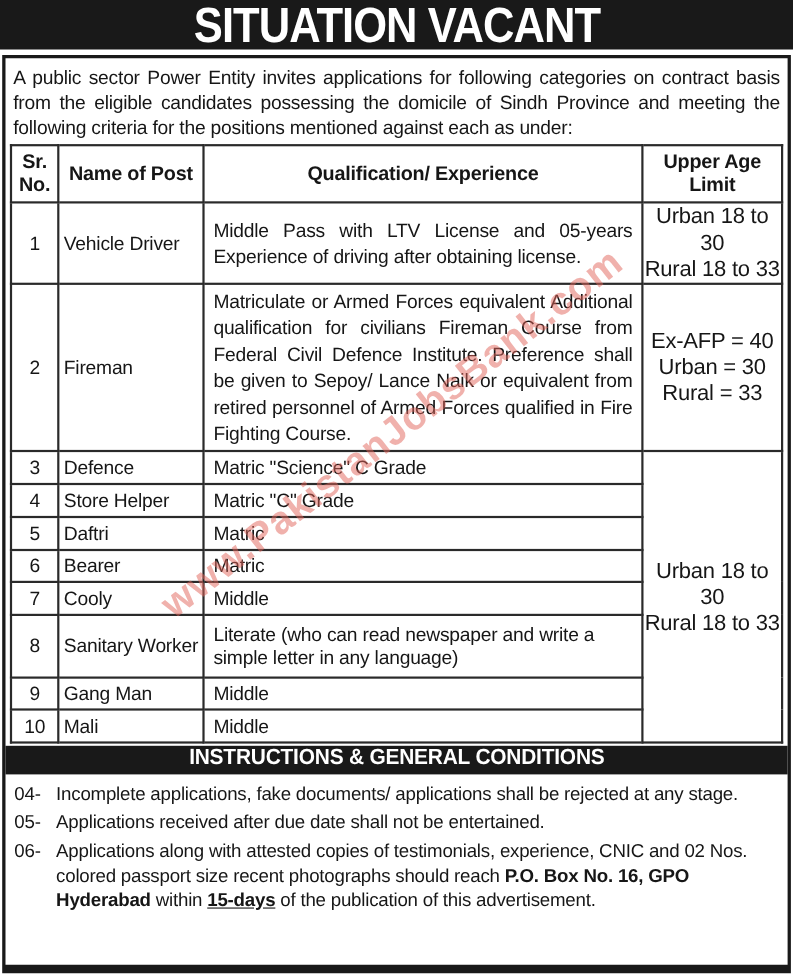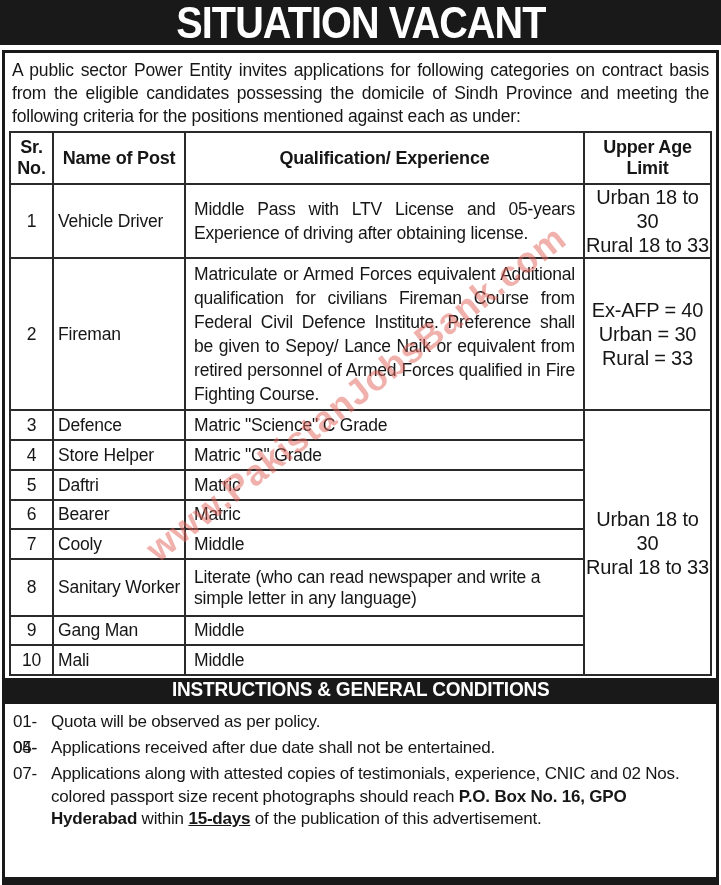--- a/index.html
+++ b/index.html
@@ -227,32 +227,29 @@
       </tr>
     </tbody>
       </table>
 
     <div class="inst-banner">
       <span class="inst-banner-text">INSTRUCTIONS &amp; GENERAL CONDITIONS</span>
     </div>
 
     <div class="instructions">
       <div class="inst-item">
-        <span class="inst-num">01-</span>
-        <span class="inst-text">Quota will be observed as per policy.</span>
-      </div>
-      <div class="inst-item">
         <span class="inst-num">04-</span>
+        <span class="inst-text">Incomplete applications, fake documents/ applications shall be rejected at any stage.</span>
       </div>
       <div class="inst-item">
         <span class="inst-num">05-</span>
         <span class="inst-text">Applications received after due date shall not be entertained.</span>
       </div>
       <div class="inst-item">
-        <span class="inst-num">07-</span>
+        <span class="inst-num">06-</span>
         <span class="inst-text"><span>Applications along with attested copies of testimonials, experience, CNIC and 02 Nos. colored passport size recent photographs should reach </span><b>P.O. Box No. 16, GPO Hyderabad</b><span> within </span><b class="u">15-days</b><span> of the publication of this advertisement.</span></span>
       </div>
     </div>
 
   </div>
 
   <div class="watermark">www.PakistanJobsBank.com</div>
 
 </div>
 

